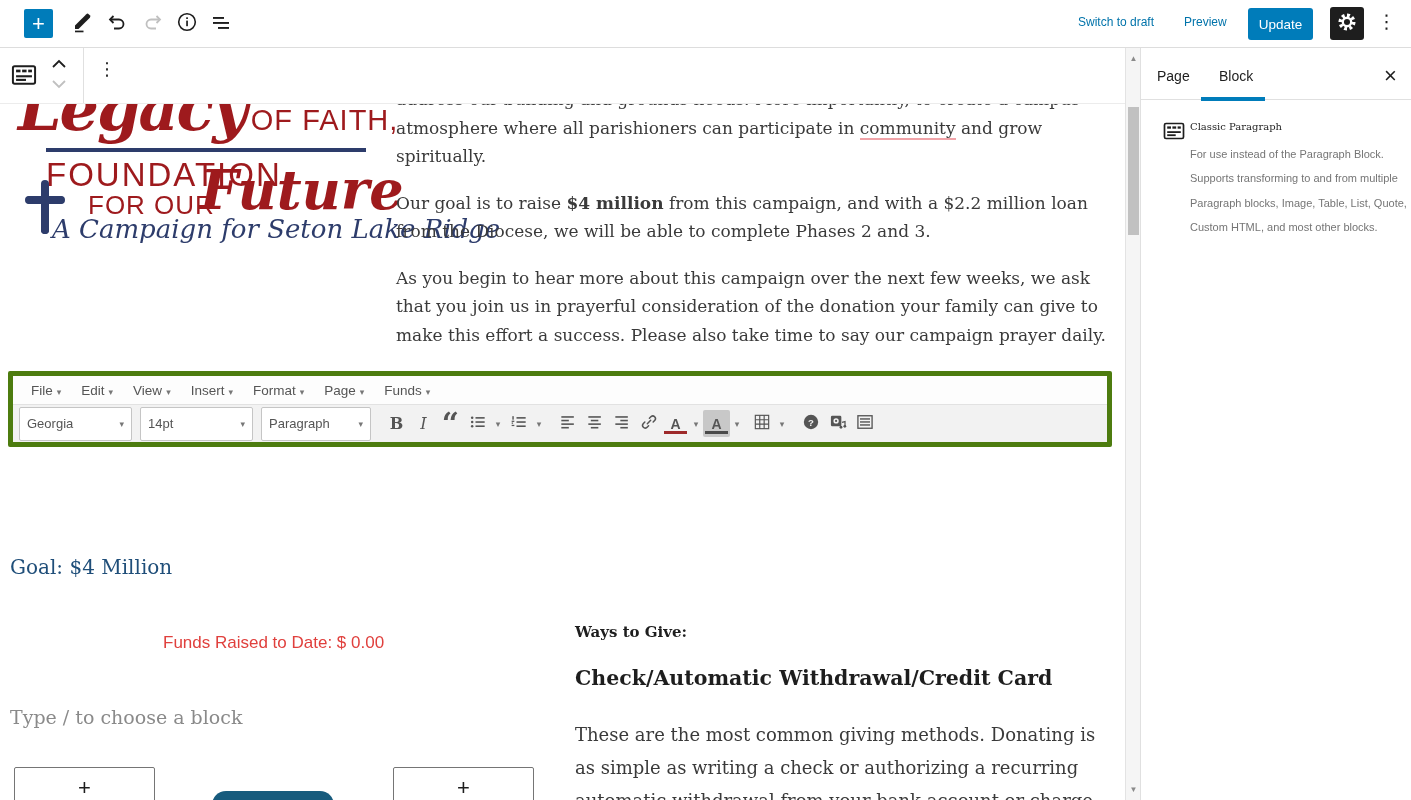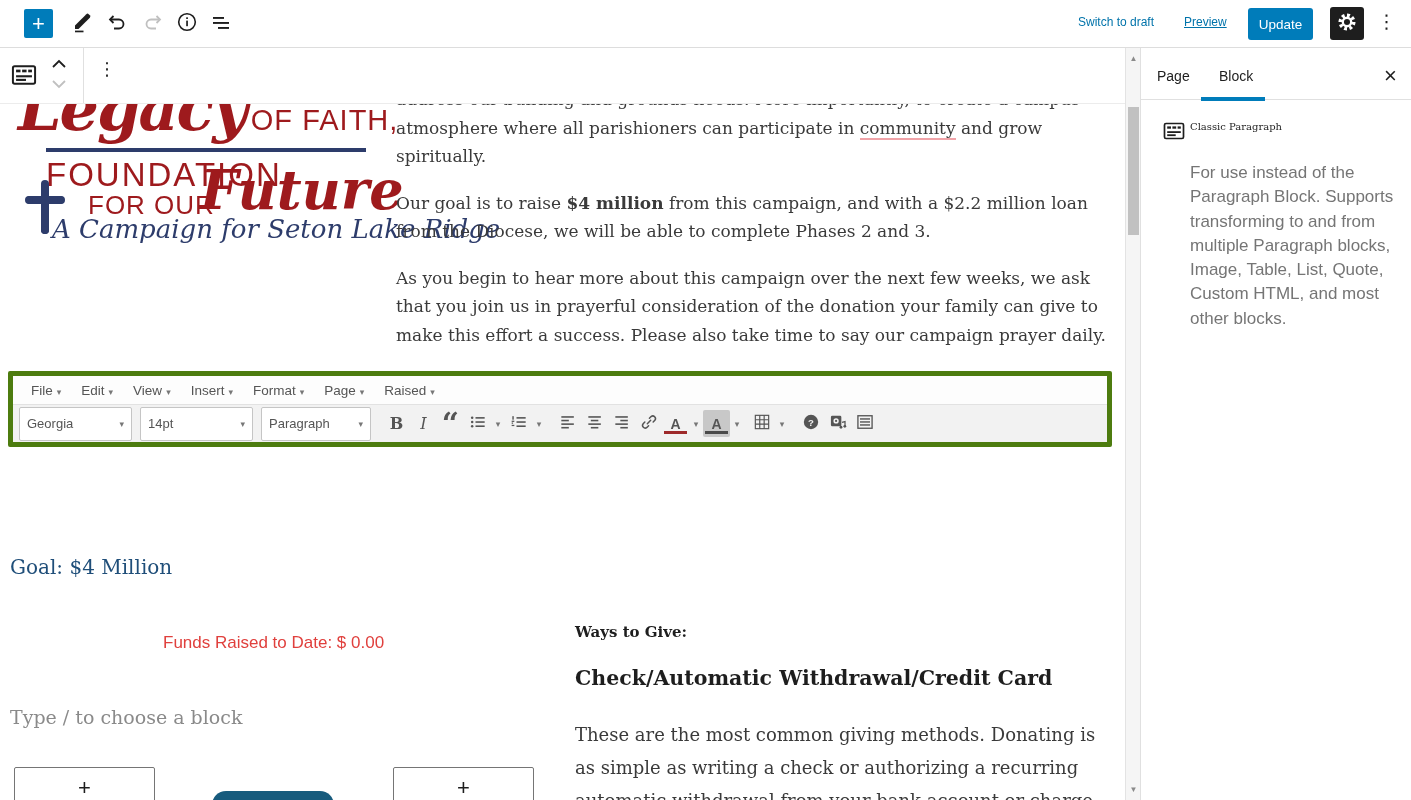--- a/index.html
+++ b/index.html
@@ -110,21 +110,21 @@
   
   .sidebar { position:absolute; left:1140px; top:48px; width:290px; height:752px;
           background:#fff; border-left:1px solid #e0e0e0; z-index:25; }
   .sb-tabs { position:absolute; left:0; top:0; width:271px; height:52px; border-bottom:1px solid #e0e0e0; }
   .sb-tab { position:absolute; top:20px; font-size:14px; color:#1e1e1e; cursor:pointer; }
   .sb-tab-underline { position:absolute; left:60px; top:49px; width:64px; height:4px; background:#007cba; }
   .sb-close { position:absolute; left:243px; top:15px; font-size:22px; color:#1e1e1e; cursor:pointer; }
   .card-icon { position:absolute; left:20px; top:71px; width:26px; height:24px; color:#1e1e1e; }
   .card-title { position:absolute; left:49px; top:73px; font-family:"DejaVu Serif",serif;
           font-size:10px; color:#1e1e1e; }
-  .card-desc { position:absolute; left:49px; top:113px; width:218px; font-size:17px;
+  .card-desc { position:absolute; left:49px; top:94px; width:218px; font-size:11px;
           line-height:24.3px; color:#757575; }
 </style>
 </head>
 <body>
 
 <div class="stage">
 
   <div class="header">
     <button class="inserter-btn">+</button>
 
@@ -165,21 +165,21 @@
       <span>
         <svg width="24" height="24" viewBox="0 0 24 24" fill="#1e1e1e">
             <rect x="4" y="7" width="11" height="1.9"></rect>
             <rect x="4" y="12" width="16" height="1.9"></rect>
             <rect x="9" y="17" width="11" height="1.9"></rect>
           </svg>
       </span>
     </div>
 
     <span class="htext" style="left:1078px;">Switch to draft</span>
-    <span class="htext" style="left:1184px;text-decoration:underline;">Preview</span>
+    <span class="htext" style="left:1184px;">Preview</span>
     <button class="update-btn">Update</button>
     <button class="gear-btn">
       <span>
         <svg width="22" height="22" viewBox="0 0 24 24">
             <circle cx="12" cy="12" r="7.3" fill="none" stroke="#fff" stroke-width="4" stroke-dasharray="3.1 2.6"></circle>
             <circle cx="12" cy="12" r="4.6" fill="none" stroke="#fff" stroke-width="2.6"></circle>
           </svg>
       </span>
     </button>
     <div class="kebab">⋮</div>
@@ -249,21 +249,21 @@
   </div>
 
   <div class="mce">
     <div class="mce-menubar">
       <span class="mce-menu"><span>File</span><span class="caret">▾</span></span>
       <span class="mce-menu"><span>Edit</span><span class="caret">▾</span></span>
       <span class="mce-menu"><span>View</span><span class="caret">▾</span></span>
       <span class="mce-menu"><span>Insert</span><span class="caret">▾</span></span>
       <span class="mce-menu"><span>Format</span><span class="caret">▾</span></span>
       <span class="mce-menu"><span>Page</span><span class="caret">▾</span></span>
-      <span class="mce-menu"><span>Raised</span><span class="caret">▾</span></span>
+      <span class="mce-menu"><span>Funds</span><span class="caret">▾</span></span>
     </div>
     <div class="mce-toolbar">
       <div class="mce-select" style="width:113px;">
         <span>Georgia</span>
           <span class="caret">▾</span>
       </div>
       <div class="mce-select" style="width:113px;">
         <span>14pt</span>
           <span class="caret">▾</span>
       </div>

